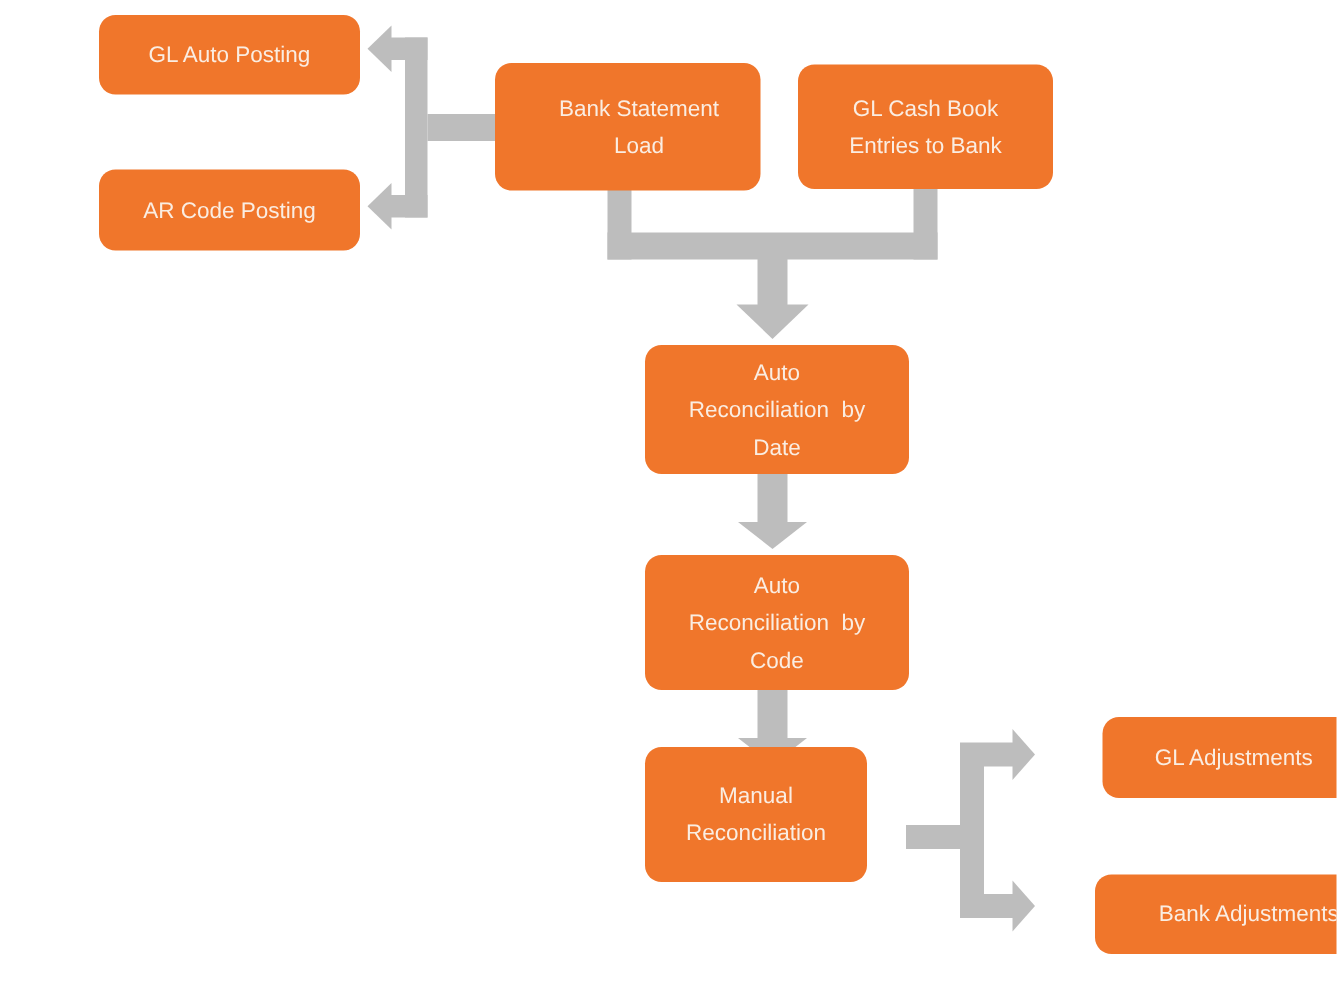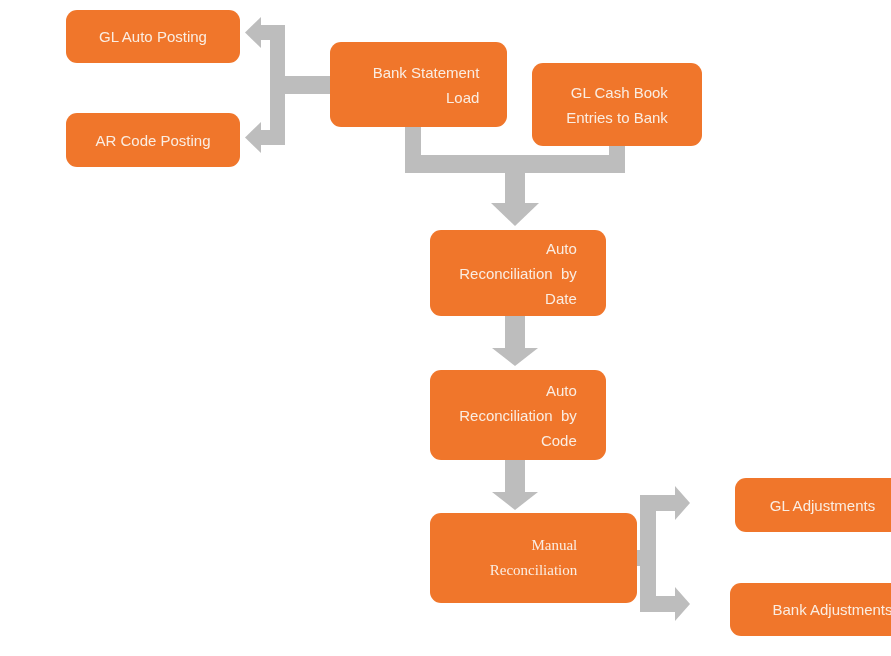--- a/index.html
+++ b/index.html
@@ -31,35 +31,35 @@
     fill: var(--connector, #bdbdbd);
   }
   .node {
     position: absolute;
     box-sizing: border-box;
     background: var(--node-fill, #f0762b);
     border-radius: 11px;
     display: flex;
     align-items: center;
     justify-content: center;
-    text-align: right;
+    text-align: center;
     color: var(--node-text, #faede2);
     font-size: 15px;
     line-height: 25px;
     white-space: pre-wrap;
     padding: 2px 8px;
   }
   
   #n-gl-auto-posting        { left: 66px;  top: 10px;  width: 174px; height: 53px; }
   #n-ar-auto-posting        { left: 66px;  top: 113px; width: 174px; height: 54px; }
   #n-bank-statement-load    { left: 330px; top: 42px;  width: 177px; height: 85px; padding-left: 23px; }
-  #n-gl-cash-book           { left: 532px; top: 43px;  width: 170px; height: 83px; margin-top: 20px; }
+  #n-gl-cash-book           { left: 532px; top: 43px;  width: 170px; height: 83px; }
   #n-auto-recon-date        { left: 430px; top: 230px; width: 176px; height: 86px; }
   #n-auto-recon-code        { left: 430px; top: 370px; width: 176px; height: 90px; }
-  #n-manual-recon           { left: 430px; top: 513px; width: 207px; height: 90px; font-family: Liberation Serif, serif; }
+  #n-manual-recon           { left: 430px; top: 498px; width: 148px; height: 90px; }
   #n-gl-adjustments         { left: 695px; top: 478px; width: 175px; height: 54px; margin-left: 40px; }
   #n-bank-adjustments       { left: 730px; top: 583px; width: 205px; height: 53px; }
 </style>
 </head>
 <body>
 
 <div class="canvas">
 
   <svg class="connectors" viewBox="0 0 891 656" xmlns="http://www.w3.org/2000/svg">
 

